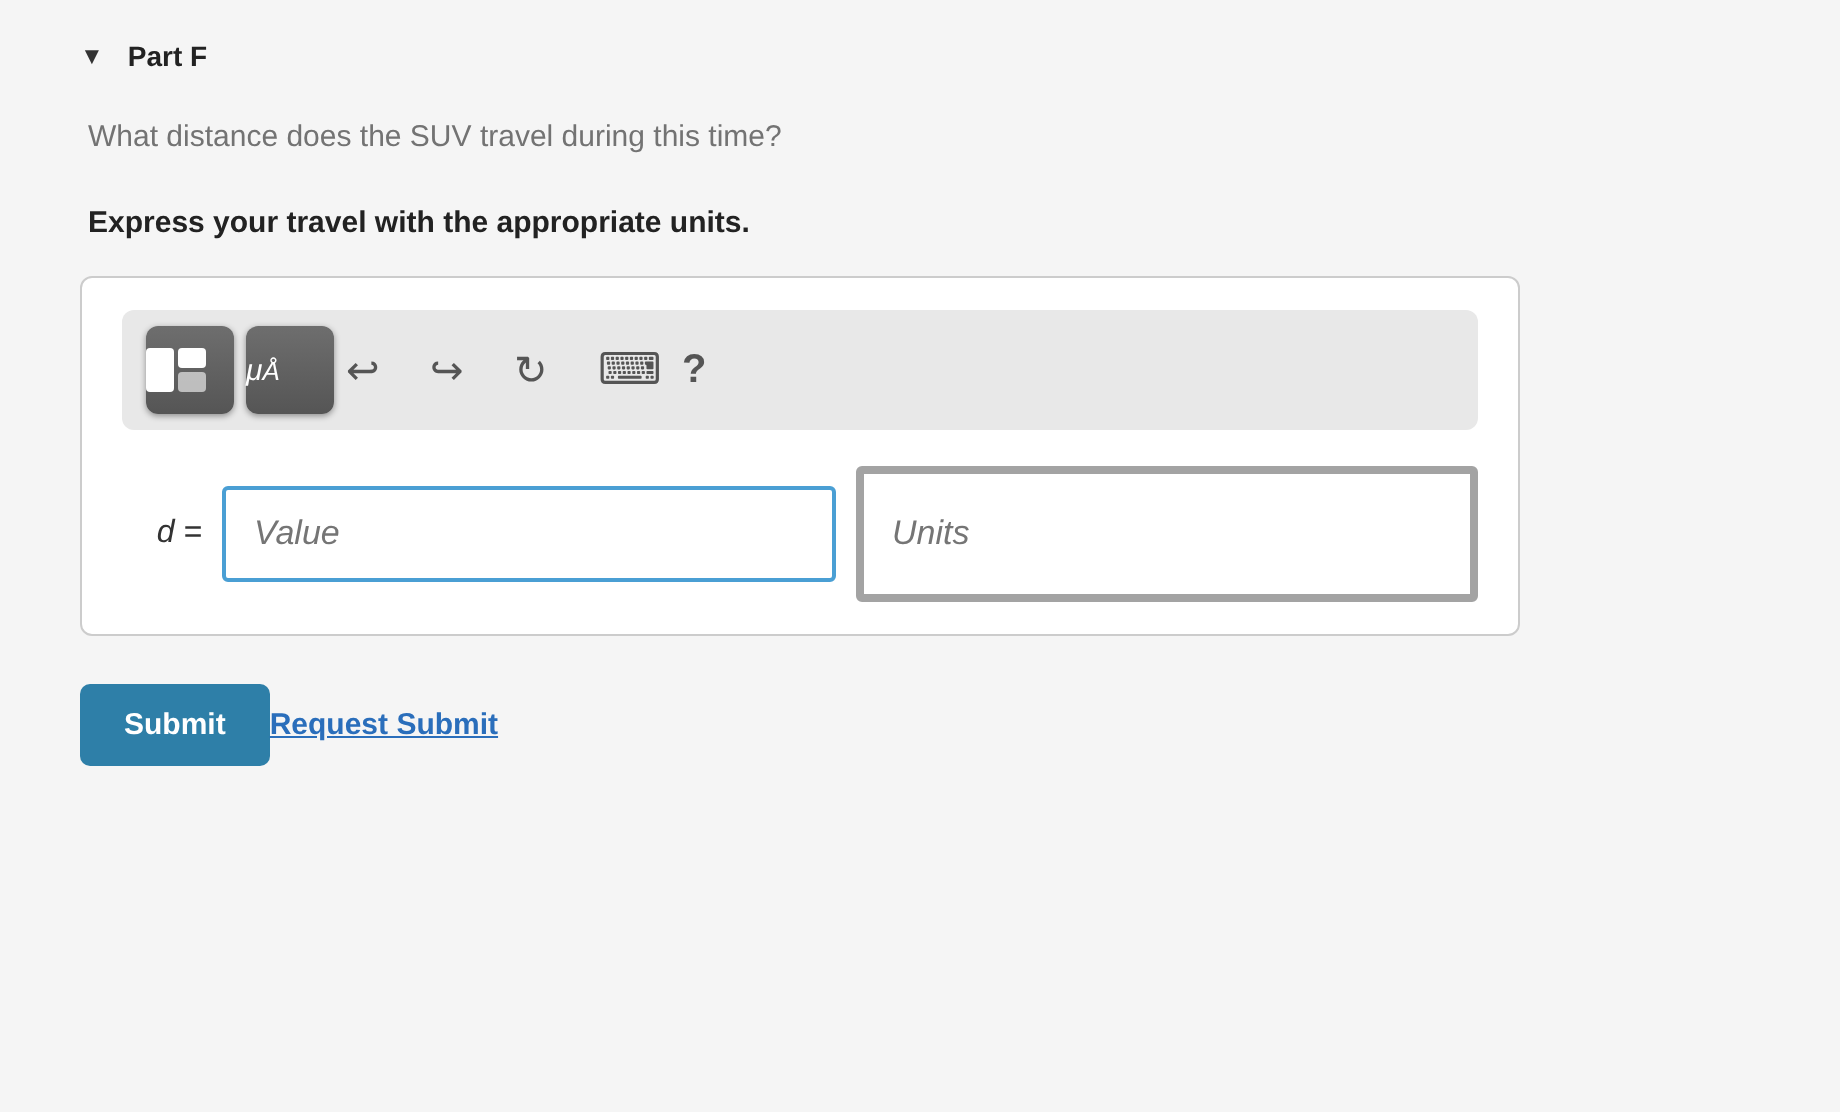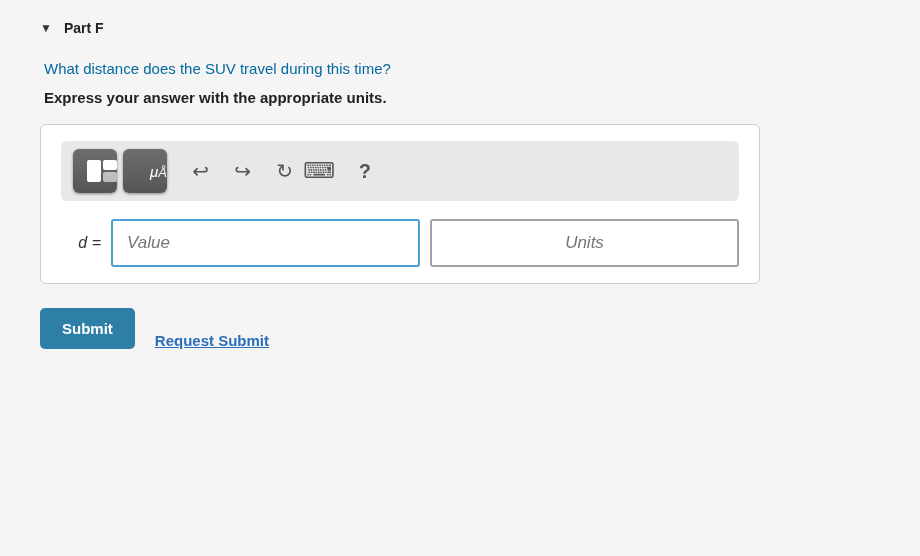--- a/index.html
+++ b/index.html
@@ -31,22 +31,22 @@
     }
 
     .part-title {
       font-size: 14px;
       font-weight: bold;
       color: #222;
     }
 
     .question-text {
       font-size: 15px;
-      color: #0369a1;
-      margin-bottom: 12px;
+      color: #737373;
+      margin-bottom: 26px;
       margin-left: 4px;
     }
 
     .express-text {
       font-size: 15px;
       font-weight: bold;
       color: #222;
       margin-bottom: 18px;
       margin-left: 4px;
     }
@@ -66,21 +66,21 @@
       gap: 6px;
       background: #e8e8e8;
       border-radius: 6px;
       padding: 8px 12px;
       margin-bottom: 18px;
     }
 
     .toolbar-btn {
       display: inline-flex;
       align-items: center;
-      justify-content: flex-end;
+      justify-content: flex-start;
       width: 44px;
       height: 44px;
       border-radius: 6px;
       cursor: pointer;
       font-size: 16px;
       border: none;
       background: transparent;
       color: #fff;
     }
 
@@ -170,36 +170,34 @@
       font-size: 17px;
       font-style: italic;
       color: #000000;
       outline: none;
       background: #fff;
       min-height: 48px;
     }
 
     .units-input {
       flex: 1;
-      border: 2px solid #a3a3a3;
+      border: 4px solid #a3a3a3;
       border-radius: 3px;
-      padding: 0 14px;
+      padding: 20px 14px;
       font-size: 17px;
       font-style: italic;
       color: #aaa;
       outline: none;
       background: #fff;
       min-height: 48px;
-      text-align: center;
     }
 
     .action-row {
       display: flex;
-      align-items: flex-end;
-      gap: 20px;
+      align-items: center;
     }
 
     .submit-btn {
       background-color: #2e7fa8;
       color: #fff;
       border: none;
       border-radius: 5px;
       padding: 12px 22px;
       font-size: 15px;
       font-weight: bold;
@@ -218,21 +216,21 @@
   </style>
 </head>
 <body>
 
 <div class="part-header">
   <span class="chevron-icon">▼</span>
   <span class="part-title">Part F</span>
 </div>
 
 <p class="question-text">What distance does the SUV travel during this time?</p>
-<p class="express-text">Express your answer with the appropriate units.</p>
+<p class="express-text">Express your travel with the appropriate units.</p>
 
 <div class="answer-box">
 
   <div class="toolbar">
 
     <button class="toolbar-btn dark" title="Template">
       <div class="seg-icon">
         <div class="seg-left"></div>
         <div class="seg-right">
           <div class="top"></div>

